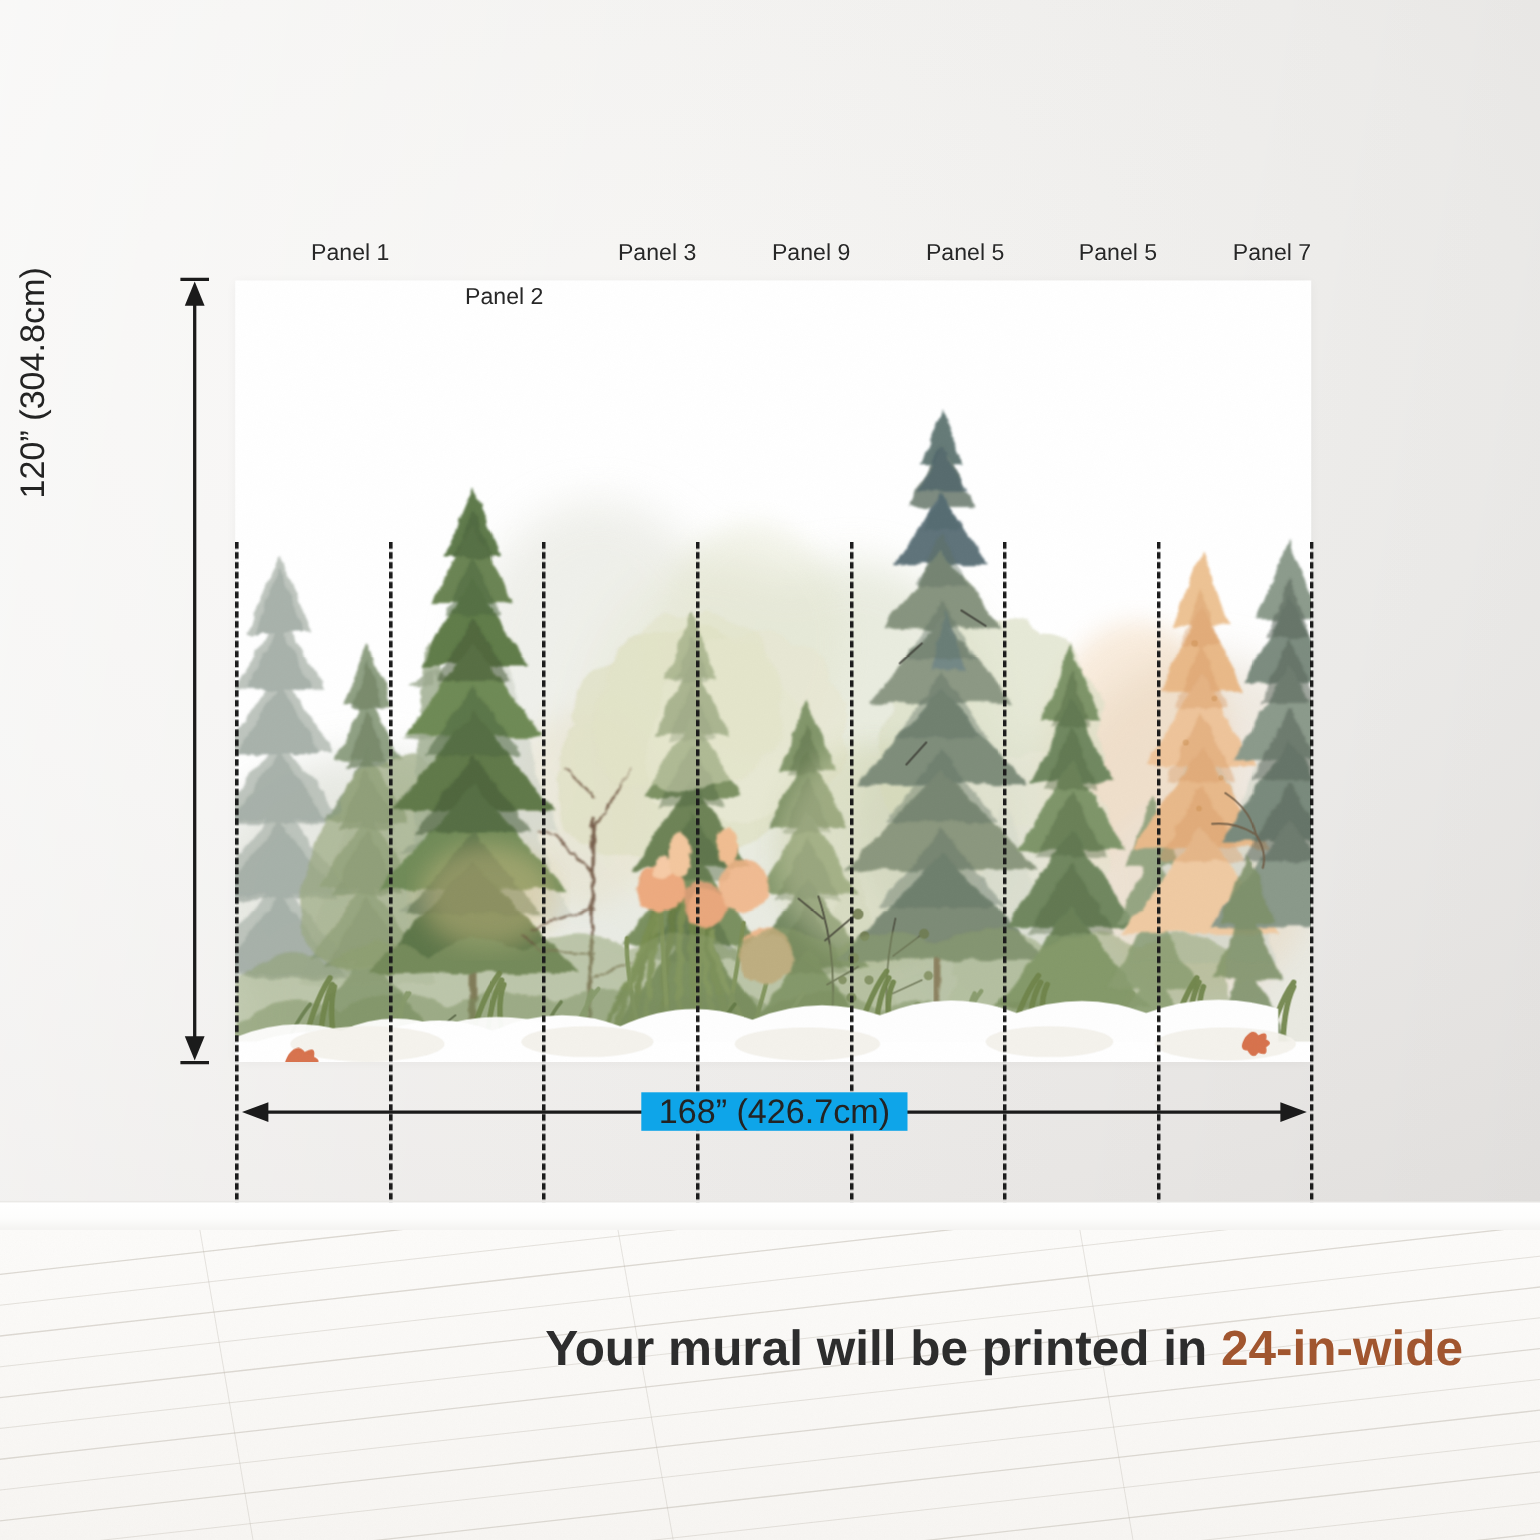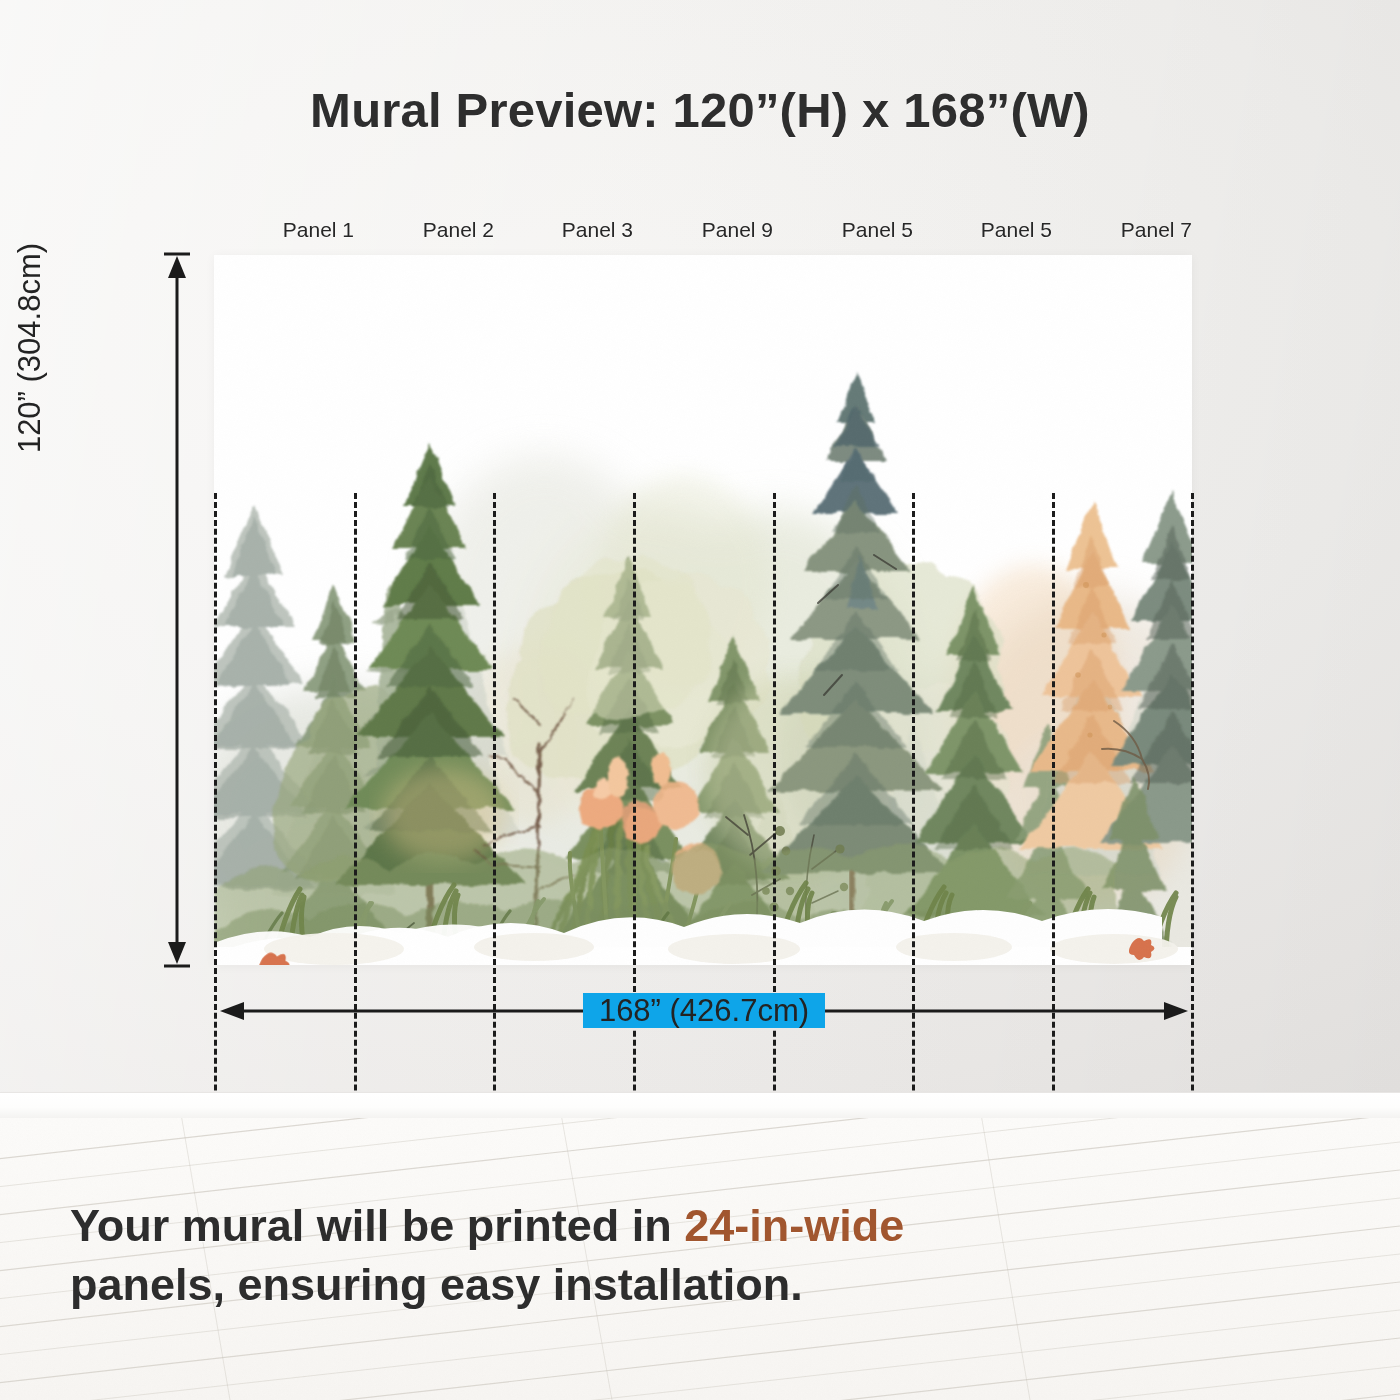--- a/index.html
+++ b/index.html
@@ -78,36 +78,35 @@
   .dim-h{position:absolute;left:214px;top:994px;width:980px;height:34px;}
   .dim-h-label{
     position:absolute;left:214px;top:993px;width:980px;
     text-align:center;font-size:31px;font-weight:500;color:#232323;
   }
   .dim-h-label span{background:#0ea5e9;padding:0 16px;}
 
   
   .caption{
     position:absolute;left:70px;top:1196px;width:1260px;
-    text-align:left;
+    text-align:right;
     font-size:45px;font-weight:700;line-height:1.32;
     color:#2d2d2d;
     text-shadow:0 1px 1px rgba(255,255,255,.8);
   }
   .caption .hl{color:#a1562f;}
 </style>
 </head>
 <body>
 
 <div id="stage">
 
   <div class="wall"></div>
   <div class="wall-sheen"></div>
 
-  <div class="title">Mural Preview: 120”(H) x 168”(W)</div>
 
   <div class="mural-wrap">
     <div class="mural">
       <svg width="978" height="710" viewBox="0 0 978 710" xmlns="http://www.w3.org/2000/svg">
         <defs>
           <filter id="wc" x="-12%" y="-12%" width="124%" height="124%">
             <feTurbulence type="fractalNoise" baseFrequency="0.045" numOctaves="4" seed="7" result="n"></feTurbulence>
             <feDisplacementMap in="SourceGraphic" in2="n" scale="9" xChannelSelector="R" yChannelSelector="G"></feDisplacementMap>
             <feGaussianBlur stdDeviation="1.1"></feGaussianBlur>
           </filter>
@@ -526,21 +525,21 @@
     <div class="divider" style="left:140px;"></div>
     <div class="divider" style="left:279px;"></div>
     <div class="divider" style="left:419px;"></div>
     <div class="divider" style="left:559px;"></div>
     <div class="divider" style="left:698px;"></div>
     <div class="divider" style="left:838px;"></div>
     <div class="divider" style="left:977px;"></div>
   </div>
 
   <div class="panel-label" style="left:214px;">Panel 1</div>
-  <div class="panel-label" style="left:354px;">Panel 2</div>
+  <div class="panel-label" style="left:354px;margin-top:40px;">Panel 2</div>
   <div class="panel-label" style="left:493px;">Panel 3</div>
   <div class="panel-label" style="left:633px;">Panel 9</div>
   <div class="panel-label" style="left:773px;">Panel 5</div>
   <div class="panel-label" style="left:912px;">Panel 5</div>
   <div class="panel-label" style="left:1052px;">Panel 7</div>
 
   <div class="dim-v">
     <svg width="44" height="724" viewBox="0 0 44 724" xmlns="http://www.w3.org/2000/svg">
       <g stroke="#1b1b1b" stroke-width="3" fill="none">
         <line x1="12" y1="6" x2="38" y2="6"></line>
@@ -608,16 +607,15 @@
         <line x1="560" y1="-10" x2="612" y2="282"></line>
         <line x1="980" y1="-10" x2="1030" y2="282"></line>
       </g>
       <rect width="1400" height="282" filter="url(#fgrain)" opacity=".6"></rect>
       <rect width="1400" height="282" fill="url(#fg)" opacity="0"></rect>
     </svg>
   </div>
 
   <div class="caption">
     <span>Your mural will be printed in </span><span class="hl">24-in-wide</span><br>
-    <span>panels, ensuring easy installation.</span>
   </div>
 
 </div>
 
 </body></html>

